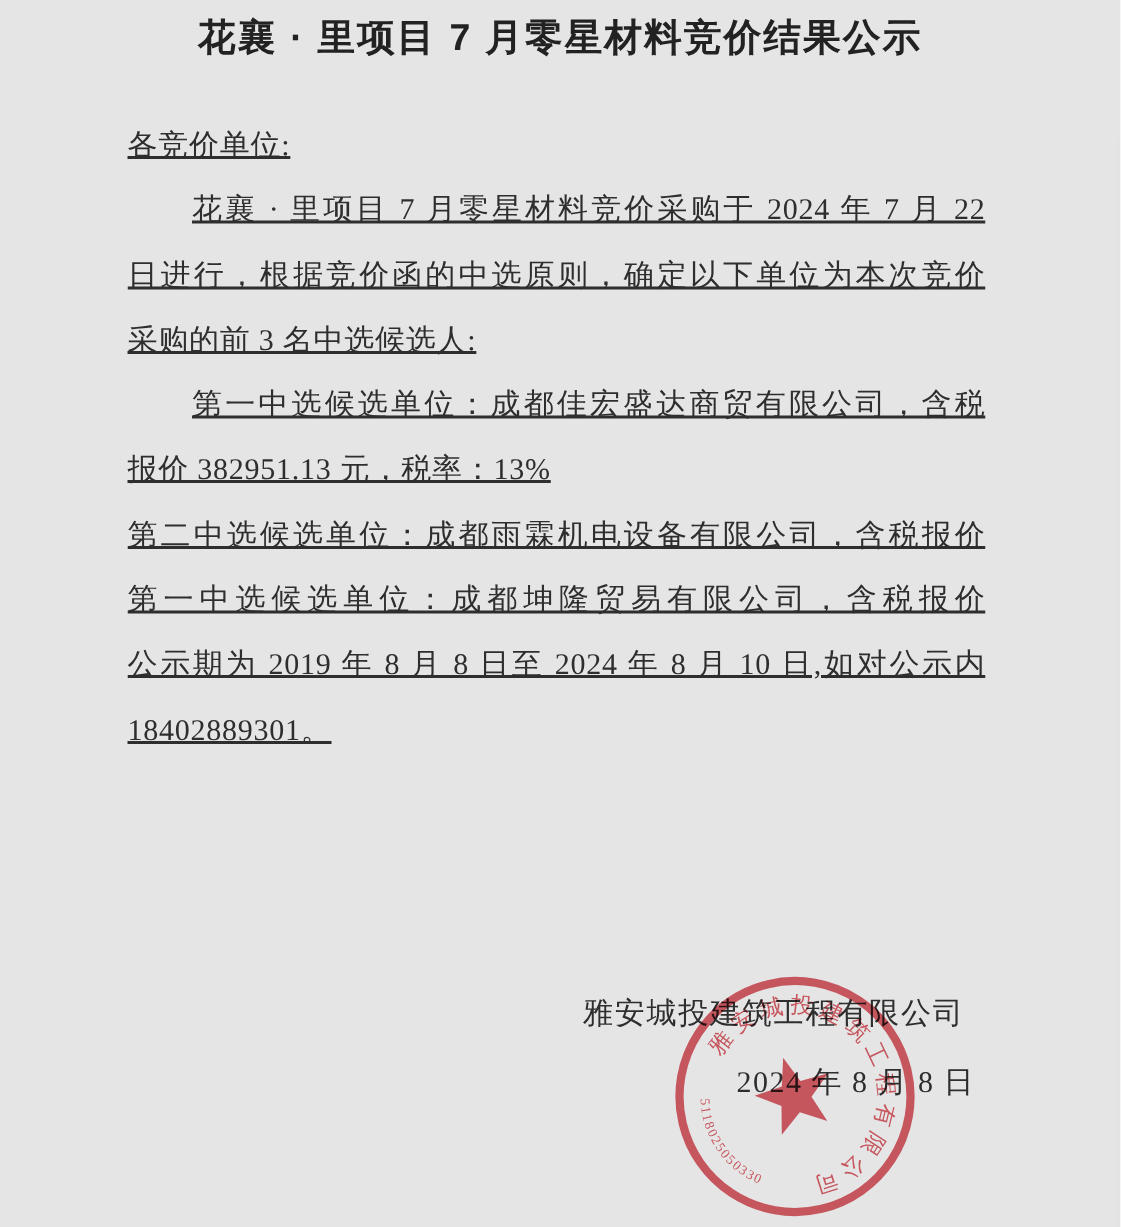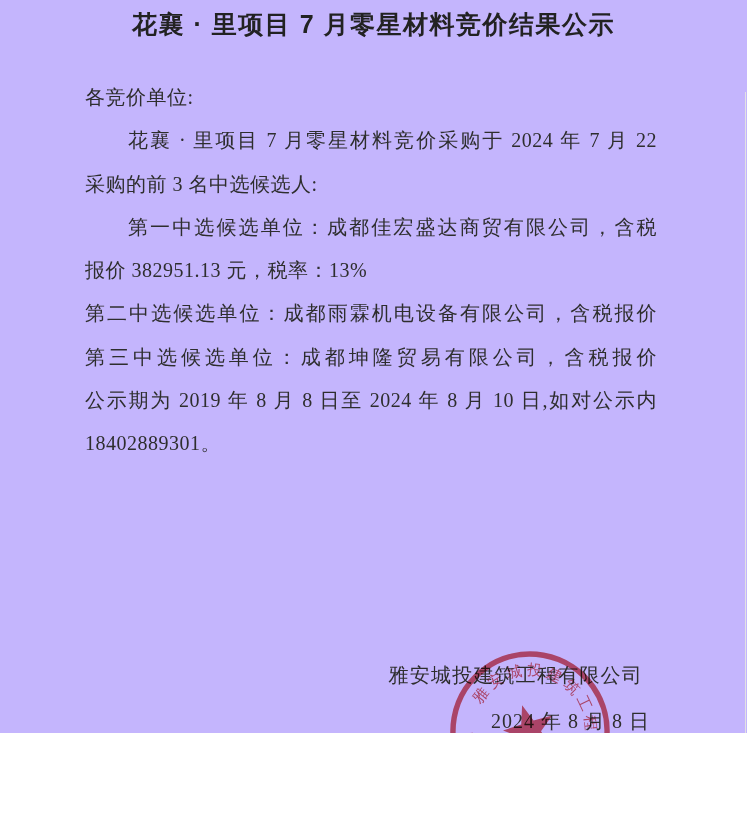--- a/index.html
+++ b/index.html
@@ -1,20 +1,20 @@
 <!DOCTYPE html>
 <html><head>
 <meta charset="utf-8">
 <style>
   html, body { margin: 0; padding: 0; background: #ffffff; }
   .page {
     position: relative;
     width: 747px;
-    height: 733px;
-    background: #c4b5fd;
+    height: 818px;
+    background: #e5e5e5;
     overflow: hidden;
     font-family: "Liberation Serif", "DejaVu Serif", serif;
     color: #2b2b2b;
   }
   .doc-title {
     position: absolute;
     top: 8px;
     left: 0;
     width: 747px;
     text-align: center;
@@ -30,20 +30,21 @@
     top: 76px;
     width: 572px;
   }
   .line {
     font-size: 20px;
     line-height: 43.3px;
     height: 43.3px;
     white-space: nowrap;
     letter-spacing: 0.5px;
     color: #2e2e2e;
+    text-decoration: underline;
   }
   .line.fill {
     white-space: normal;
     text-align: justify;
     text-align-last: justify;
     text-justify: inter-ideograph;
     overflow: hidden;
   }
   .line.indent { text-indent: 43px; }
   .sig-company {
@@ -88,25 +89,26 @@
 </head>
 <body>
 
 <div class="page">
 
   <div class="doc-title">花襄 · 里项目 7 月零星材料竞价结果公示</div>
 
   <div class="body-text">
     <div class="line">各竞价单位:</div>
     <div class="line indent fill">花襄 · 里项目 7 月零星材料竞价采购于 2024 年 7 月 22</div>
+    <div class="line fill">日进行，根据竞价函的中选原则，确定以下单位为本次竞价</div>
     <div class="line">采购的前 3 名中选候选人:</div>
     <div class="line indent fill">第一中选候选单位：成都佳宏盛达商贸有限公司，含税</div>
     <div class="line">报价 382951.13 元，税率：13%</div>
     <div class="line fill">第二中选候选单位：成都雨霖机电设备有限公司，含税报价</div>
-    <div class="line fill">第三中选候选单位：成都坤隆贸易有限公司，含税报价</div>
+    <div class="line fill">第一中选候选单位：成都坤隆贸易有限公司，含税报价</div>
     <div class="line fill">公示期为 2019 年 8 月 8 日至 2024 年 8 月 10 日,如对公示内</div>
     <div class="line">18402889301。</div>
   </div>
 
   <div class="sig-company">雅安城投建筑工程有限公司</div>
 
   <div class="sig-date">2024 年 8 月 8 日</div>
 
   <svg class="seal" viewBox="0 0 200 200">
     <defs>

